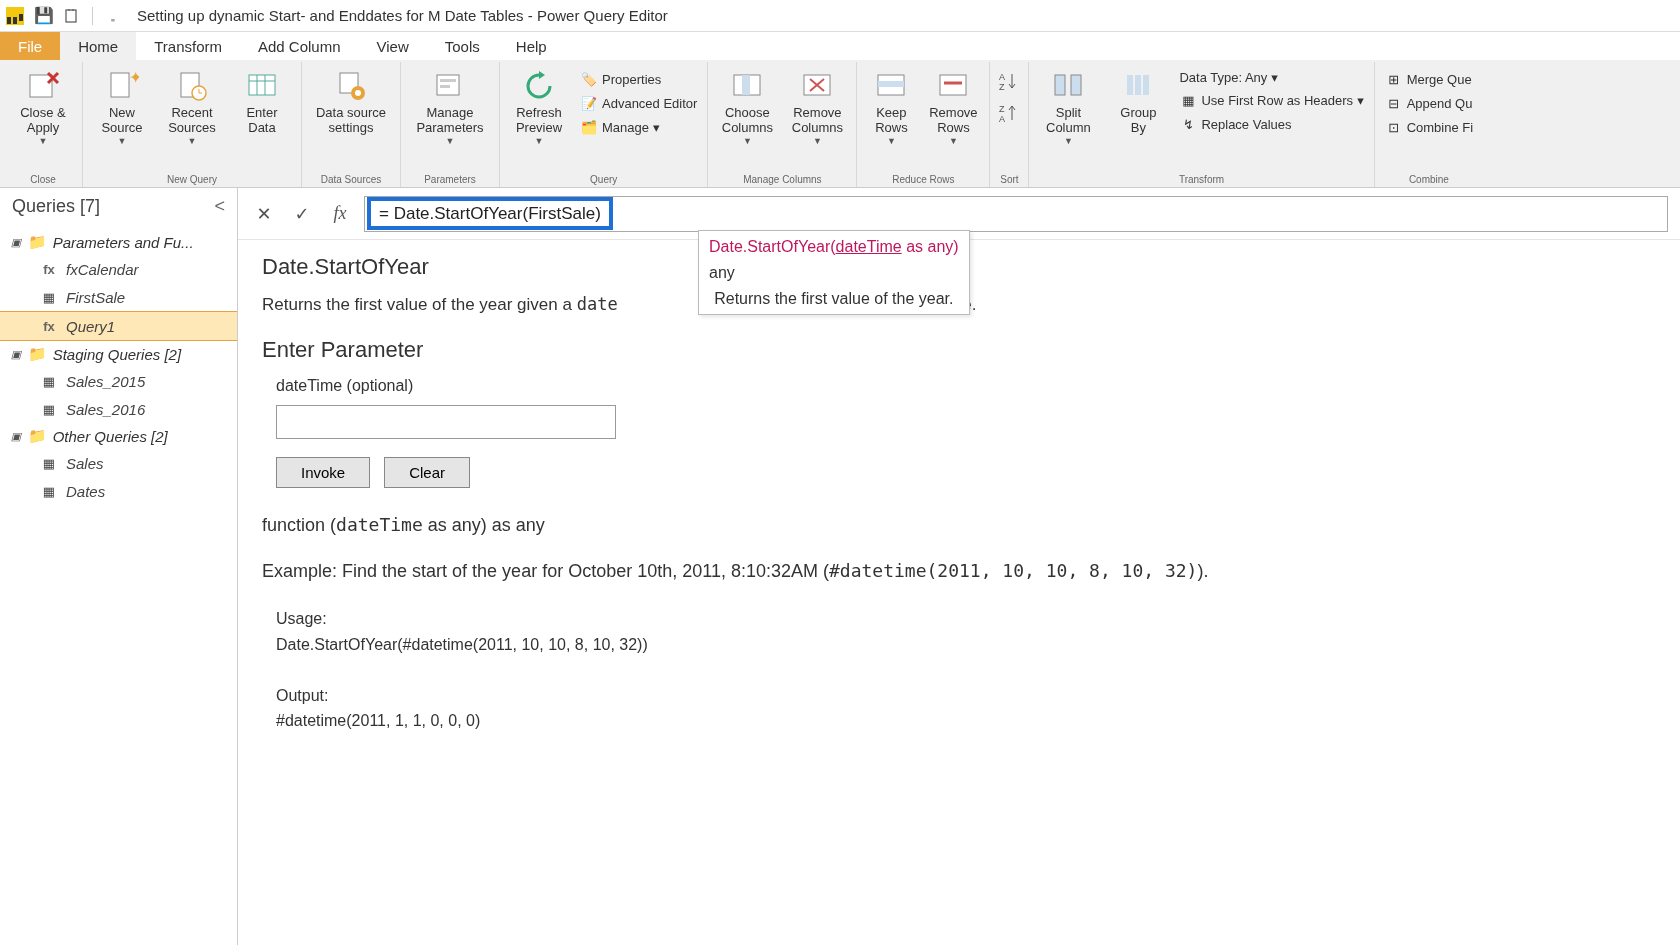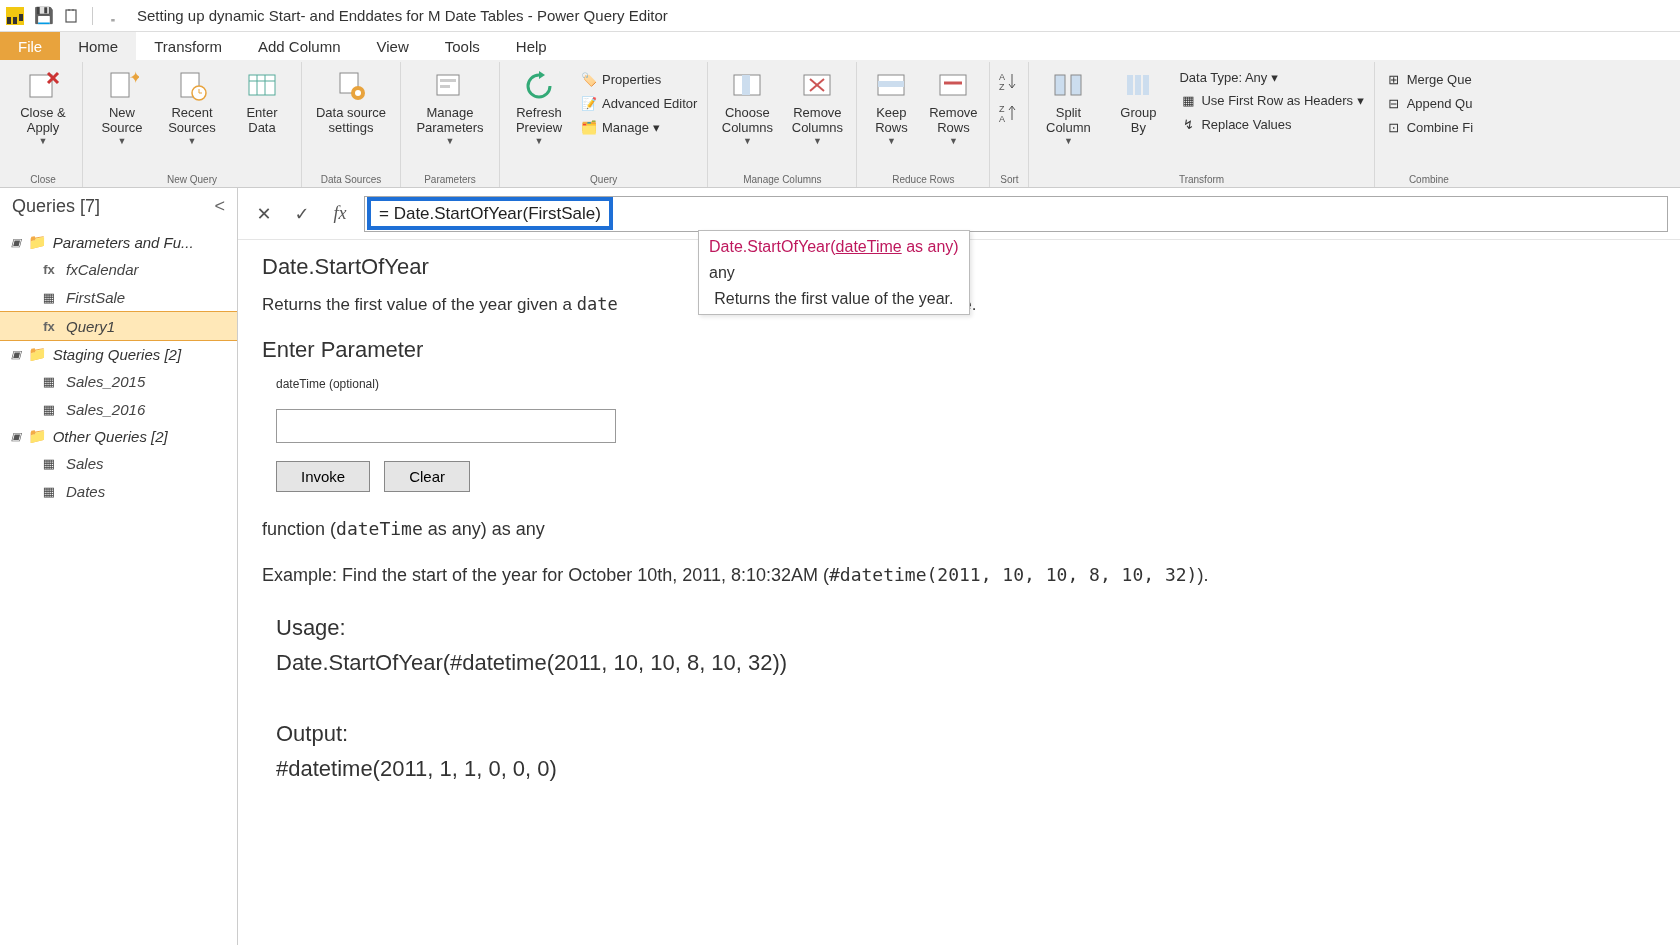--- a/index.html
+++ b/index.html
@@ -58,29 +58,29 @@
 .tooltip .sig u { text-decoration: underline; }
 .tooltip .ret { margin-bottom: 8px; color: #333; }
 .tooltip .desc { color: #333; text-align: center; }
 
 
 .doc { padding: 14px 24px; font-size: 17px; color: #333; }
 .doc h2 { font-size: 22px; font-weight: 400; margin-bottom: 14px; }
 .doc .retline { margin-bottom: 22px; }
 .doc .retline .code { font-family: Consolas, monospace; }
 .doc h3 { font-size: 22px; font-weight: 400; margin-bottom: 14px; }
-.doc .param-lbl { font-size: 12px; margin-bottom: 18px; margin-left: 14px; }
+.doc .param-lbl { font-size: 16px; margin-bottom: 10px; margin-left: 14px; }
 .doc .param-input { width: 340px; height: 34px; border: 1px solid #999; margin-left: 14px; margin-bottom: 18px; padding: 4px; }
 .doc .btnrow { margin-left: 14px; margin-bottom: 26px; display: flex; gap: 14px; }
 .doc .btn { border: 1px solid #888; background: #e5e5e5; padding: 6px 24px; font-size: 15px; cursor: pointer; }
 .doc .funcline { font-size: 18px; margin-bottom: 24px; }
 .doc .funcline code { font-family: Consolas, monospace; }
 .doc .example { font-size: 18px; margin-bottom: 14px; }
 .doc .example code { font-family: Consolas, monospace; }
-.doc .codeblock { font-family: Consolas, monospace; font-size: 22px; margin-left: 14px; line-height: 1.6; margin-top: 24px; }
+.doc .codeblock { font-family: Consolas, monospace; font-size: 16px; margin-left: 14px; line-height: 1.6; margin-top: 24px; }
 
 
 svg { display: block; }
 </style>
 </head>
 <body>
 
 <div class="titlebar">
   <div class="app-icon"></div>
   <div class="qat-icon">💾</div>

